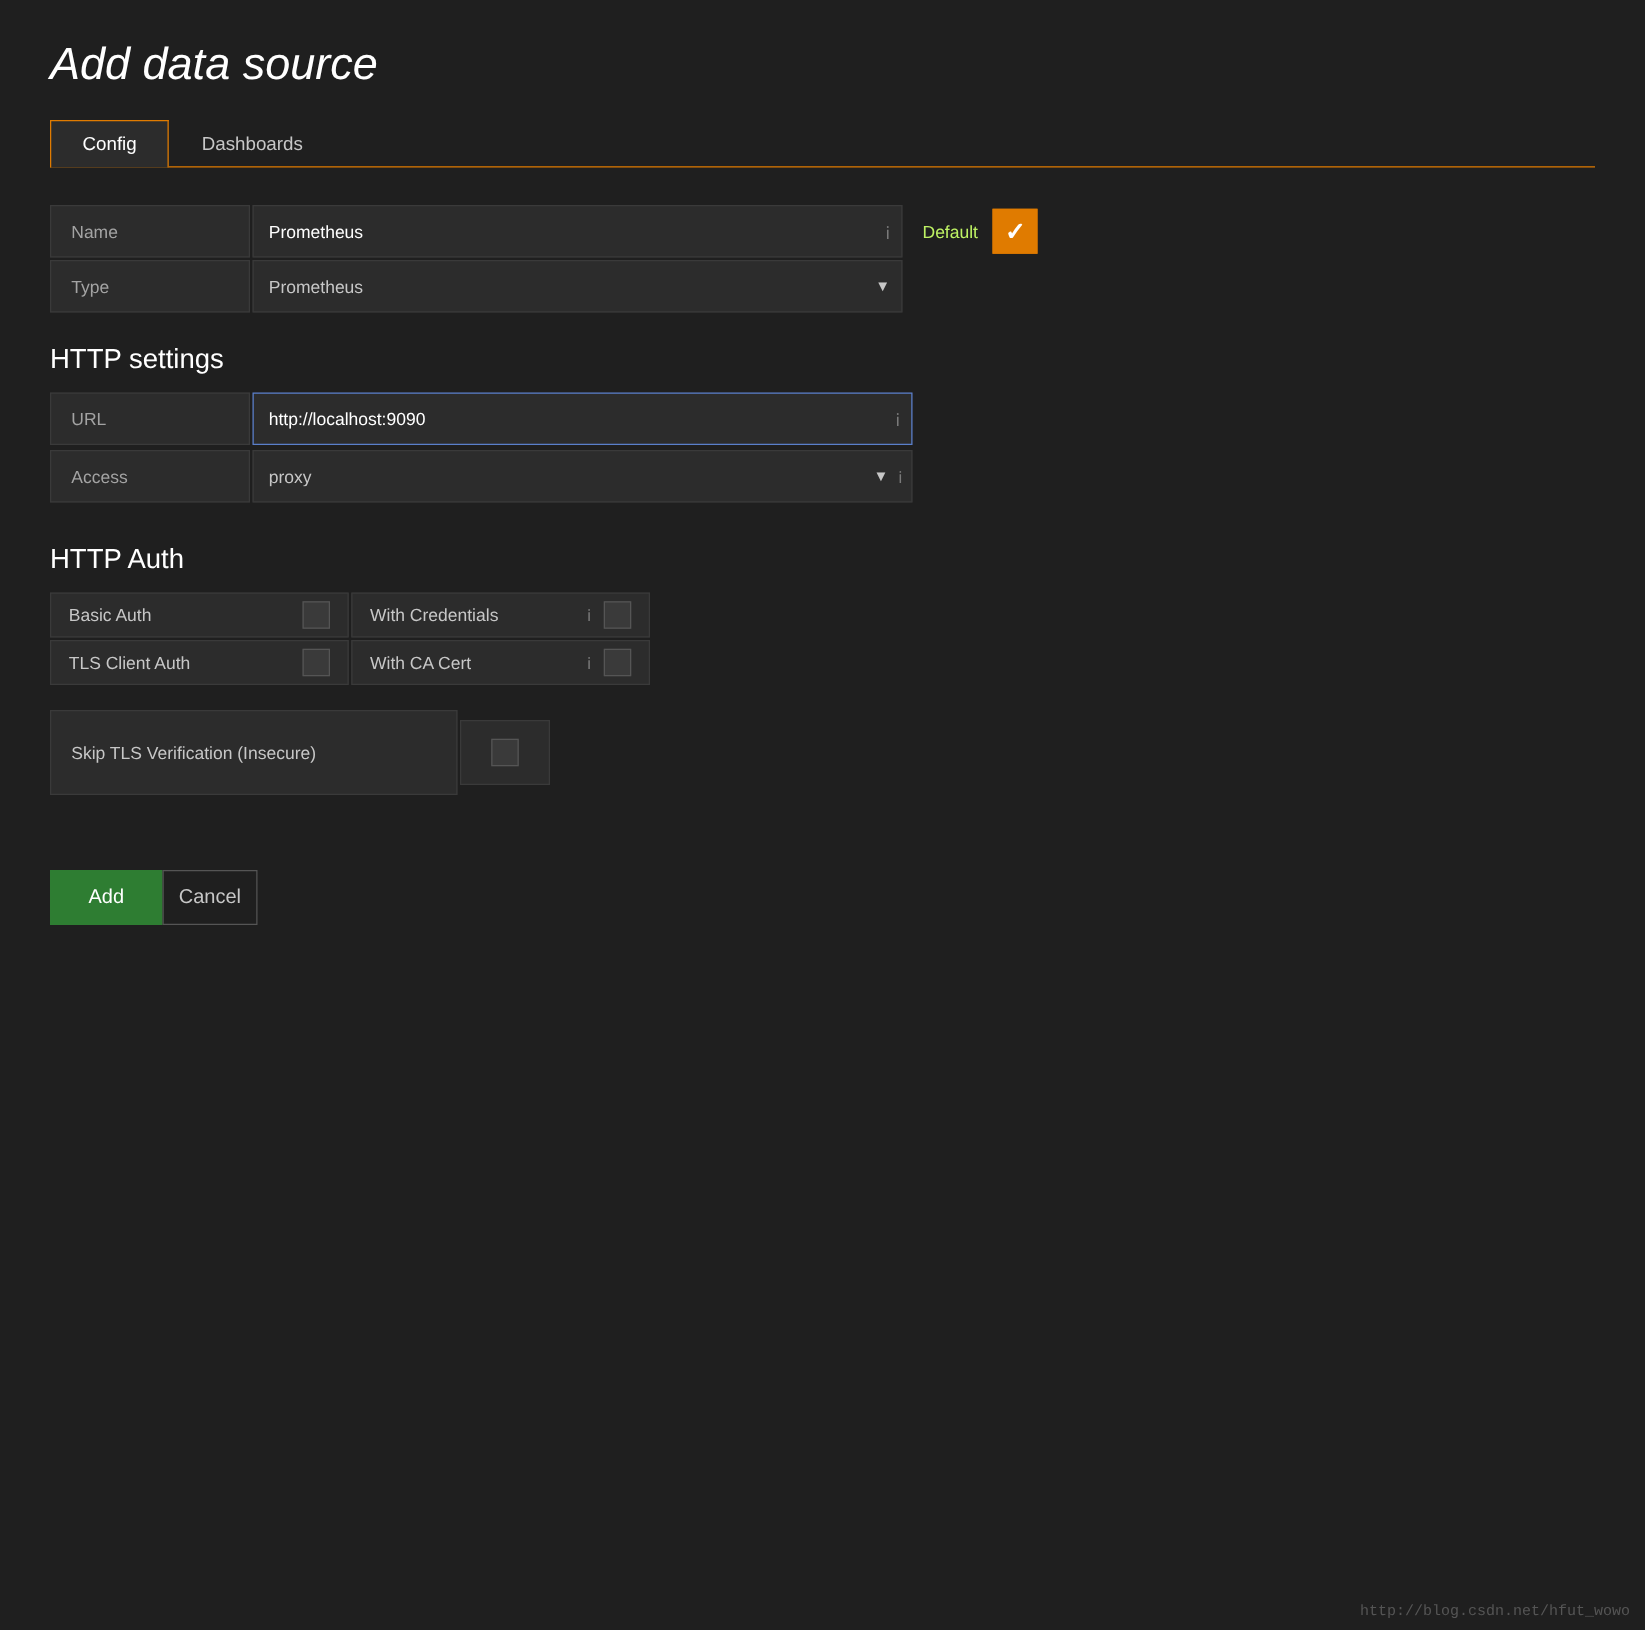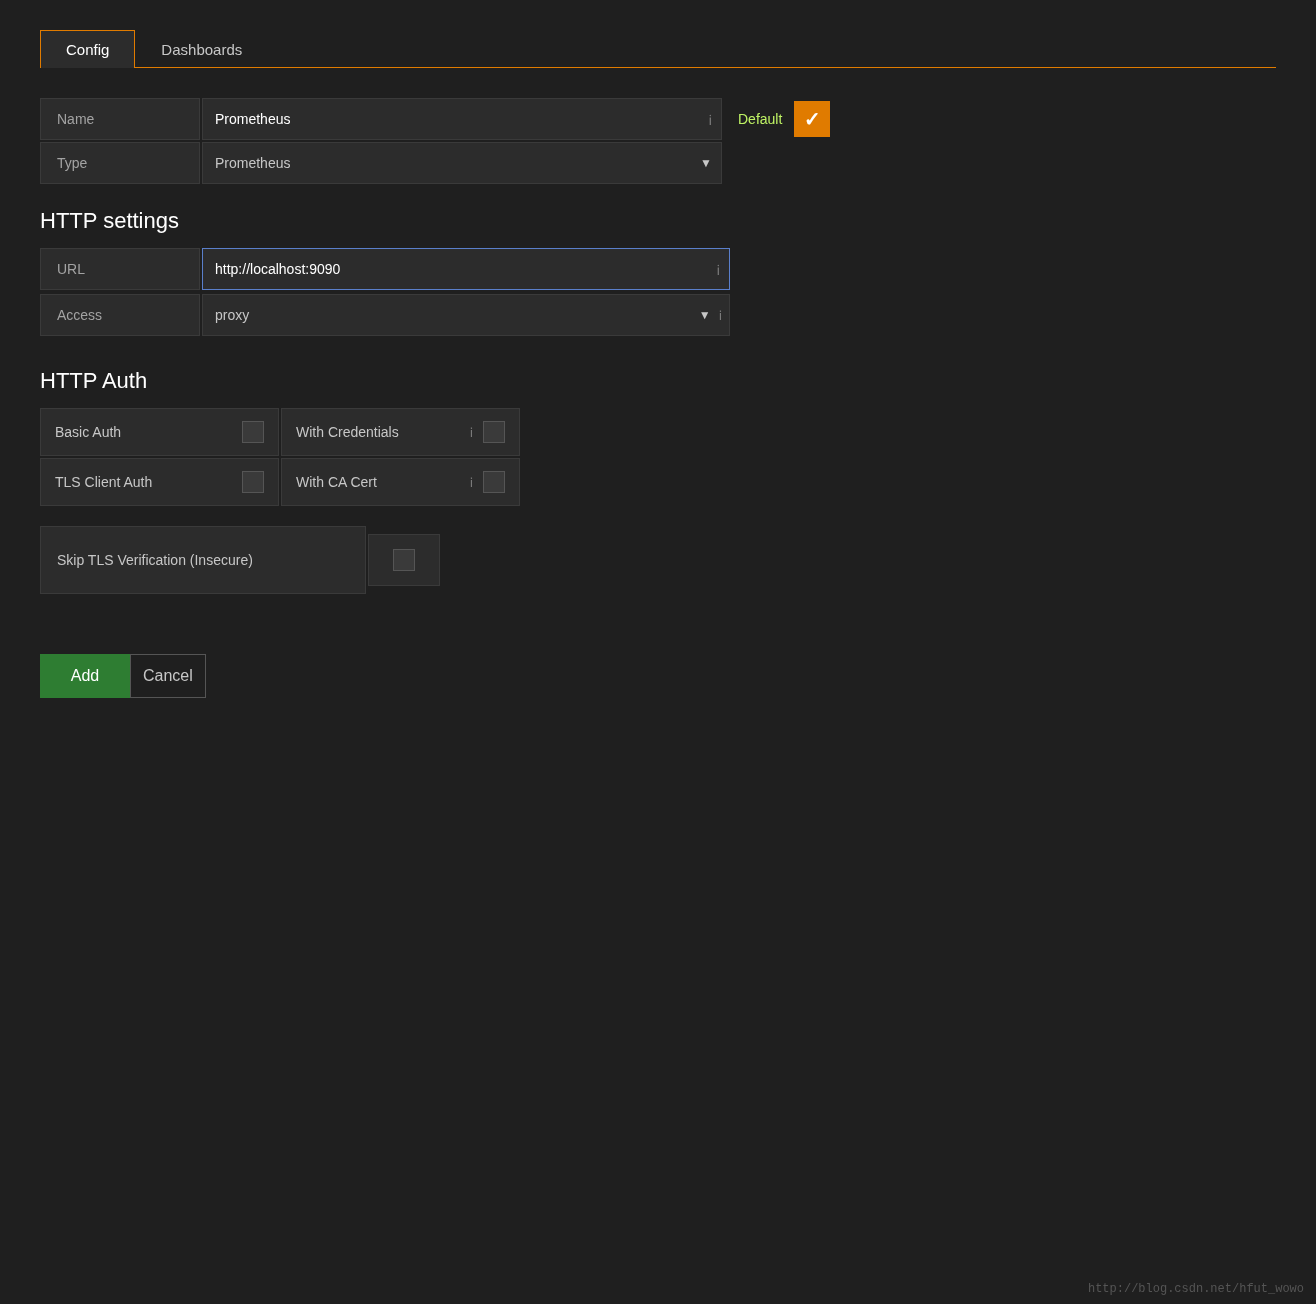--- a/index.html
+++ b/index.html
@@ -177,21 +177,21 @@
     .http-auth-grid {
       display: grid;
       grid-template-columns: 1fr 1fr;
       gap: 2px;
       max-width: 480px;
     }
 
     .auth-cell {
       background-color: #2c2c2c;
       border: 1px solid #3a3a3a;
-      height: 48px;
+      height: 36px;
       display: flex;
       align-items: center;
       padding: 0 14px;
       gap: 10px;
     }
 
     .auth-cell-label {
       color: #c7c7c7;
       font-size: 14px;
       flex: 1;
@@ -325,20 +325,21 @@
       color: #7a7a7a;
       font-size: 13px;
       pointer-events: all;
       cursor: pointer;
     }
   </style>
 </head>
 <body>
 
 <div class="page-container">
+  <h1 class="page-title">Add data source</h1>
 
   <div class="tabs">
     <div class="tab active">
       <span>Config</span>
     </div>
     <div class="tab">
       <span>Dashboards</span>
     </div>
   </div>
 

